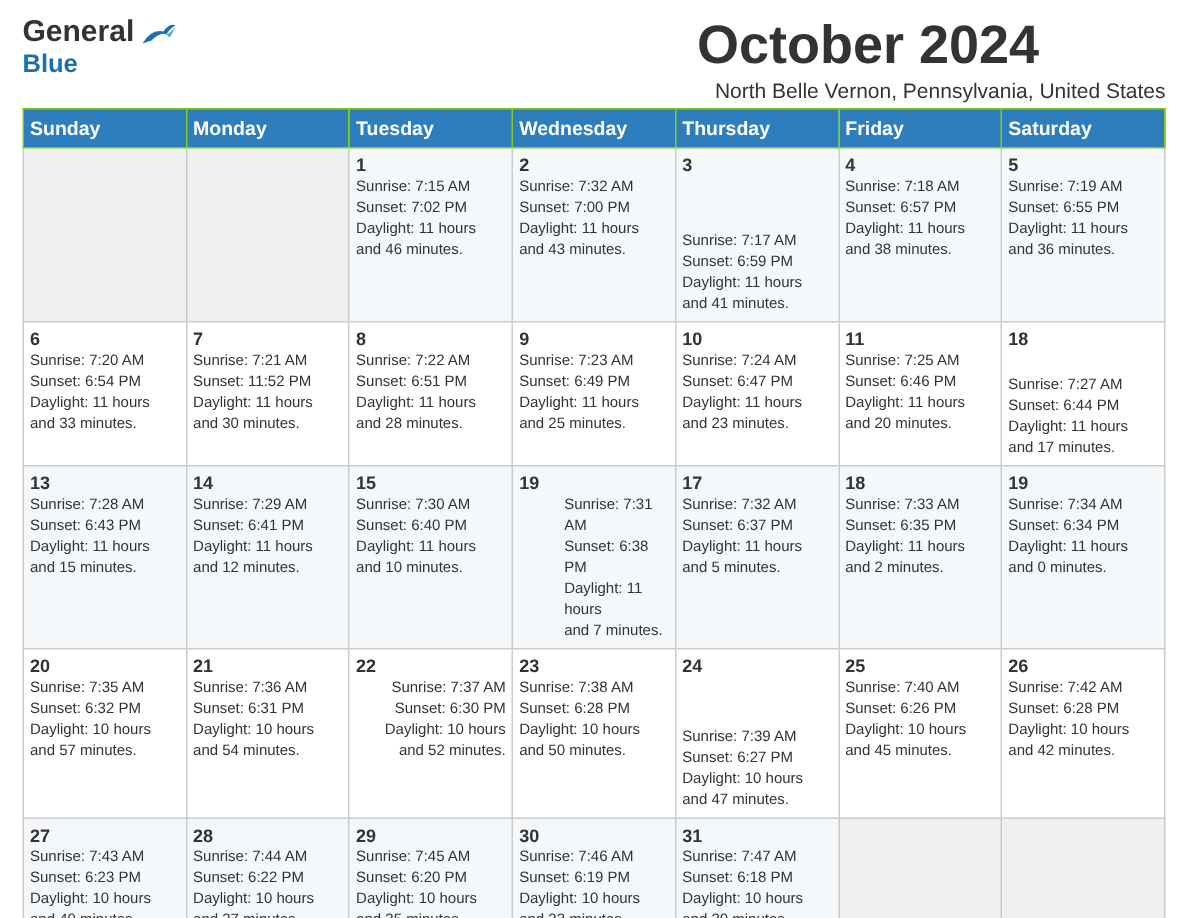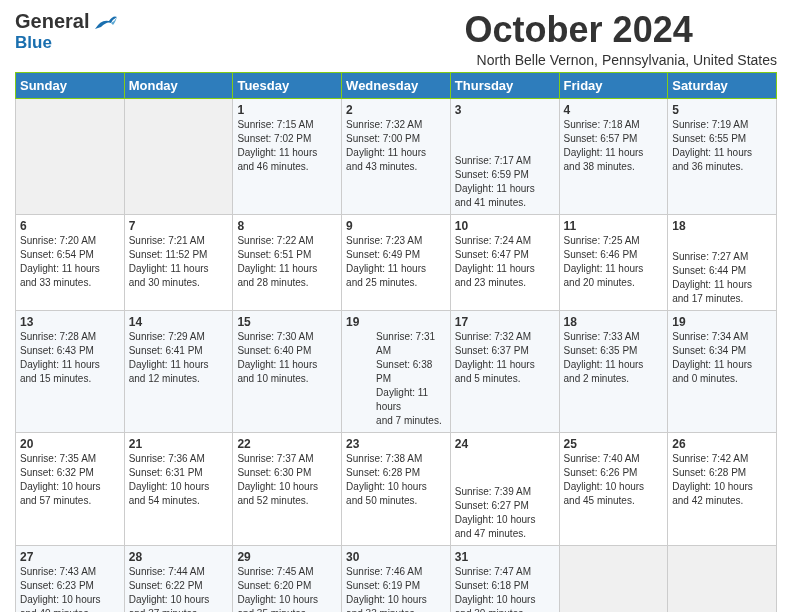--- a/index.html
+++ b/index.html
@@ -271,21 +271,21 @@
         </td>
         <td>
           <span class="day-number">21</span>
           <div class="day-info" style="white-space: pre-line;">Sunrise: 7:36 AM
 Sunset: 6:31 PM
 Daylight: 10 hours
 and 54 minutes.</div>
         </td>
         <td>
           <span class="day-number">22</span>
-          <div class="day-info" style="white-space: pre-line;">Sunrise: 7:37 AM
+          <div class="day-info" style="white-space: pre-line; text-align: right;">Sunrise: 7:37 AM
 Sunset: 6:30 PM
 Daylight: 10 hours
 and 52 minutes.</div>
         </td>
         <td>
           <span class="day-number">23</span>
           <div class="day-info" style="white-space: pre-line;">Sunrise: 7:38 AM
 Sunset: 6:28 PM
 Daylight: 10 hours
 and 50 minutes.</div>

